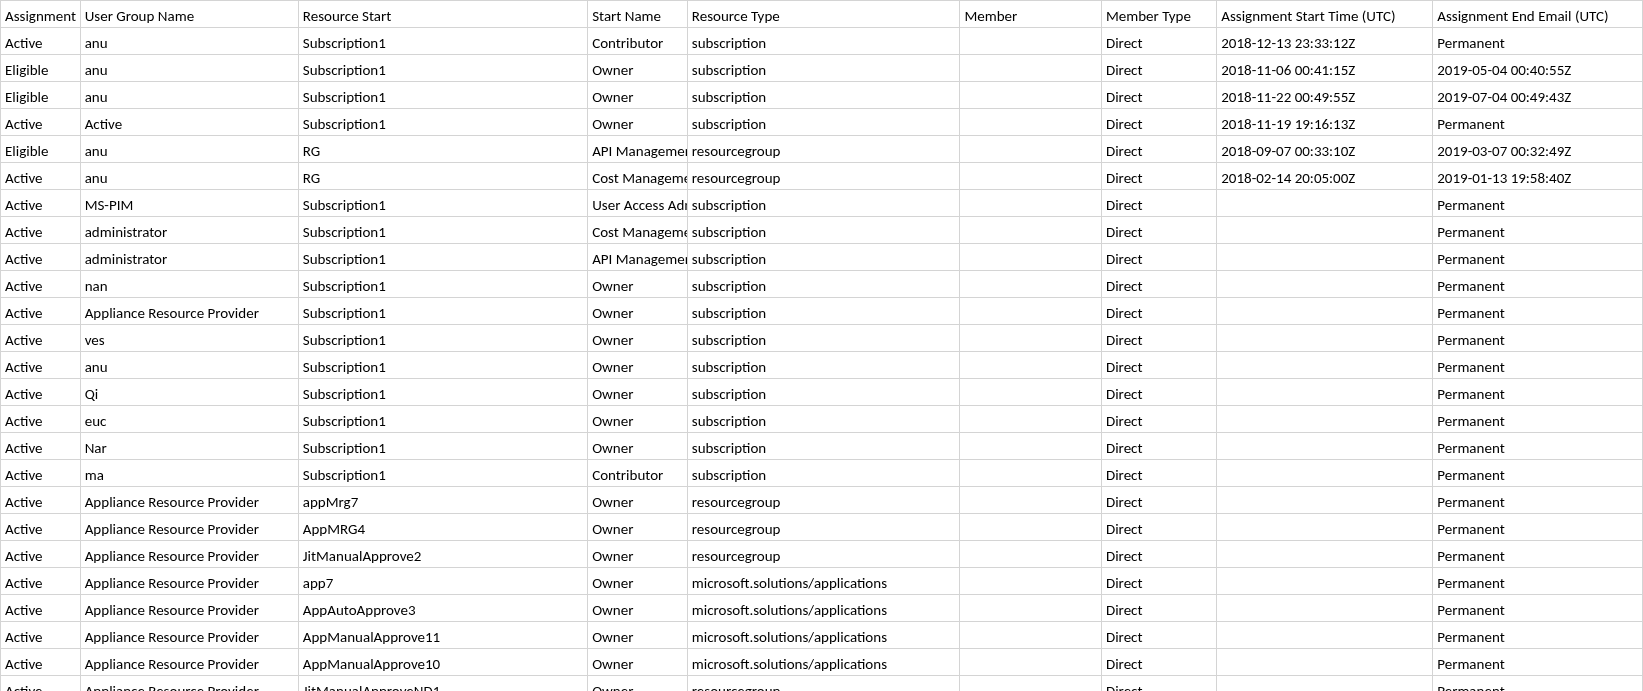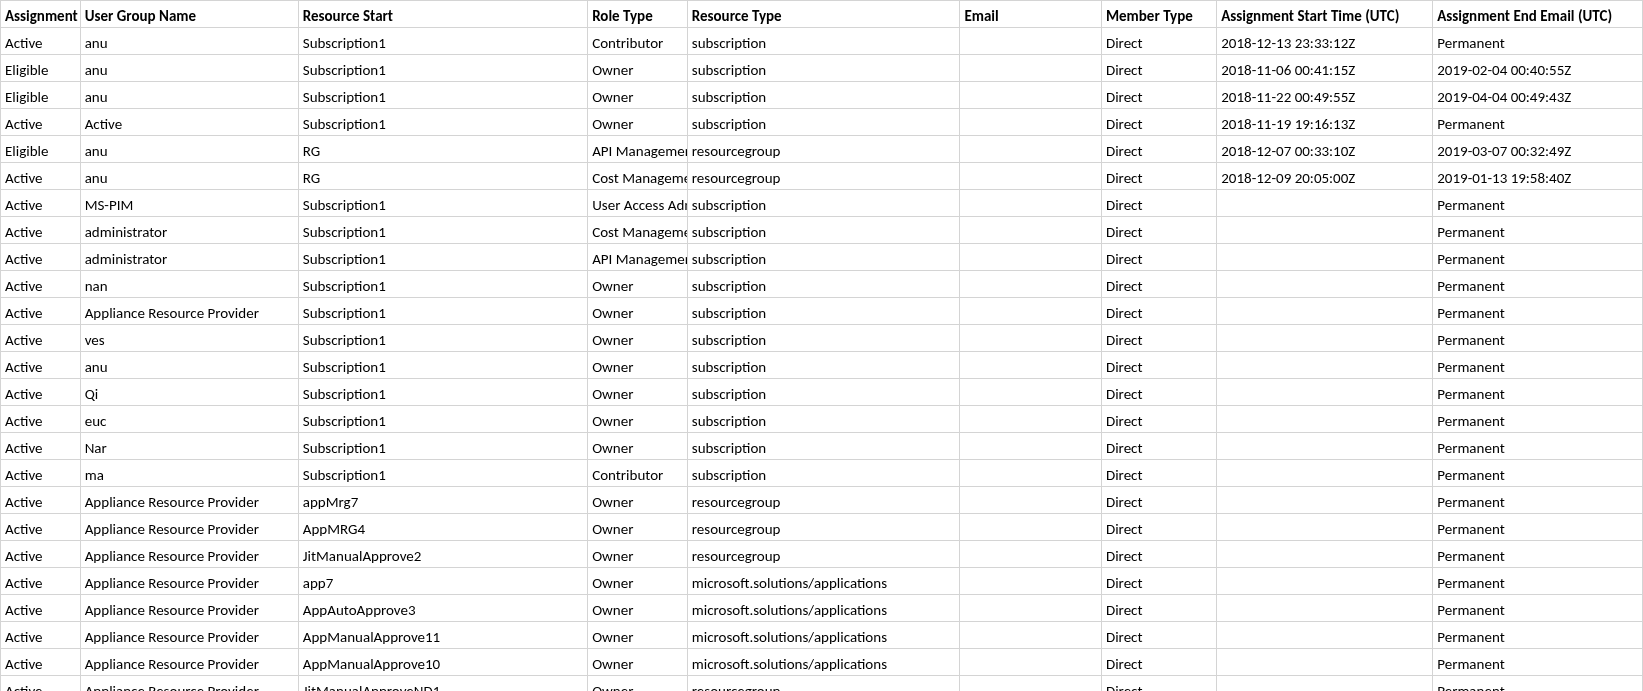--- a/index.html
+++ b/index.html
@@ -19,21 +19,21 @@
     text-align: left;
     padding: 2px 4px 2px 4px;
     border: 1px solid #d4d4d4;
     white-space: nowrap;
     overflow: hidden;
     height: 22px;
     vertical-align: bottom;
     font-weight: normal;
   }
   th {
-    font-weight: bold;
+    font-weight: normal;
   }
   col.c-assign { width: 76px; }
   col.c-user   { width: 208px; }
   col.c-res    { width: 276px; }
   col.c-role   { width: 95px; }
   col.c-rtype  { width: 260px; }
   col.c-email  { width: 135px; }
   col.c-mtype  { width: 110px; }
   col.c-start  { width: 206px; }
   col.c-end    { width: 200px; }
@@ -51,23 +51,23 @@
       <col class="c-email">
       <col class="c-mtype">
       <col class="c-start">
       <col class="c-end">
   </colgroup>
   <thead>
     <tr>
       <th>Assignment</th>
       <th>User Group Name</th>
       <th>Resource Start</th>
-      <th>Role Type</th>
+      <th>Start Name</th>
       <th>Resource Type</th>
-      <th>Email</th>
+      <th>Member</th>
       <th>Member Type</th>
       <th>Assignment Start Time (UTC)</th>
       <th>Assignment End Email (UTC)</th>
     </tr>
   </thead>
   <tbody id="tbody">
       <tr>
         <td>Active</td>
         <td>anu</td>
         <td>Subscription1</td>
@@ -80,64 +80,64 @@
       </tr>
       <tr>
         <td>Eligible</td>
         <td>anu</td>
         <td>Subscription1</td>
         <td>Owner</td>
         <td>subscription</td>
         <td></td>
         <td>Direct</td>
         <td>2018-11-06 00:41:15Z</td>
-        <td>2019-02-04 00:40:55Z</td>
+        <td>2019-05-04 00:40:55Z</td>
       </tr>
       <tr>
         <td>Eligible</td>
         <td>anu</td>
         <td>Subscription1</td>
         <td>Owner</td>
         <td>subscription</td>
         <td></td>
         <td>Direct</td>
         <td>2018-11-22 00:49:55Z</td>
-        <td>2019-04-04 00:49:43Z</td>
+        <td>2019-07-04 00:49:43Z</td>
       </tr>
       <tr>
         <td>Active</td>
         <td>Active</td>
         <td>Subscription1</td>
         <td>Owner</td>
         <td>subscription</td>
         <td></td>
         <td>Direct</td>
         <td>2018-11-19 19:16:13Z</td>
         <td>Permanent</td>
       </tr>
       <tr>
         <td>Eligible</td>
         <td>anu</td>
         <td>RG</td>
         <td>API Management</td>
         <td>resourcegroup</td>
         <td></td>
         <td>Direct</td>
-        <td>2018-12-07 00:33:10Z</td>
+        <td>2018-09-07 00:33:10Z</td>
         <td>2019-03-07 00:32:49Z</td>
       </tr>
       <tr>
         <td>Active</td>
         <td>anu</td>
         <td>RG</td>
         <td>Cost Management</td>
         <td>resourcegroup</td>
         <td></td>
         <td>Direct</td>
-        <td>2018-12-09 20:05:00Z</td>
+        <td>2018-02-14 20:05:00Z</td>
         <td>2019-01-13 19:58:40Z</td>
       </tr>
       <tr>
         <td>Active</td>
         <td>MS-PIM</td>
         <td>Subscription1</td>
         <td>User Access Administrator</td>
         <td>subscription</td>
         <td></td>
         <td>Direct</td>

